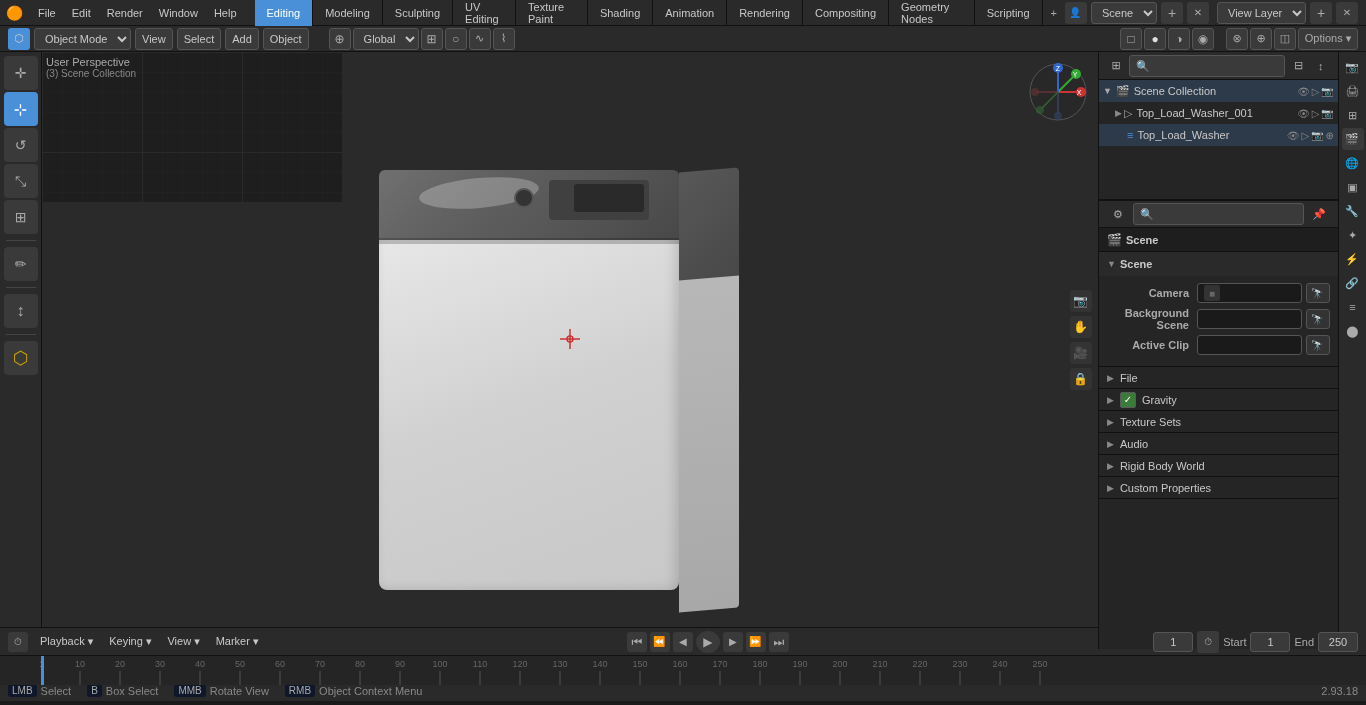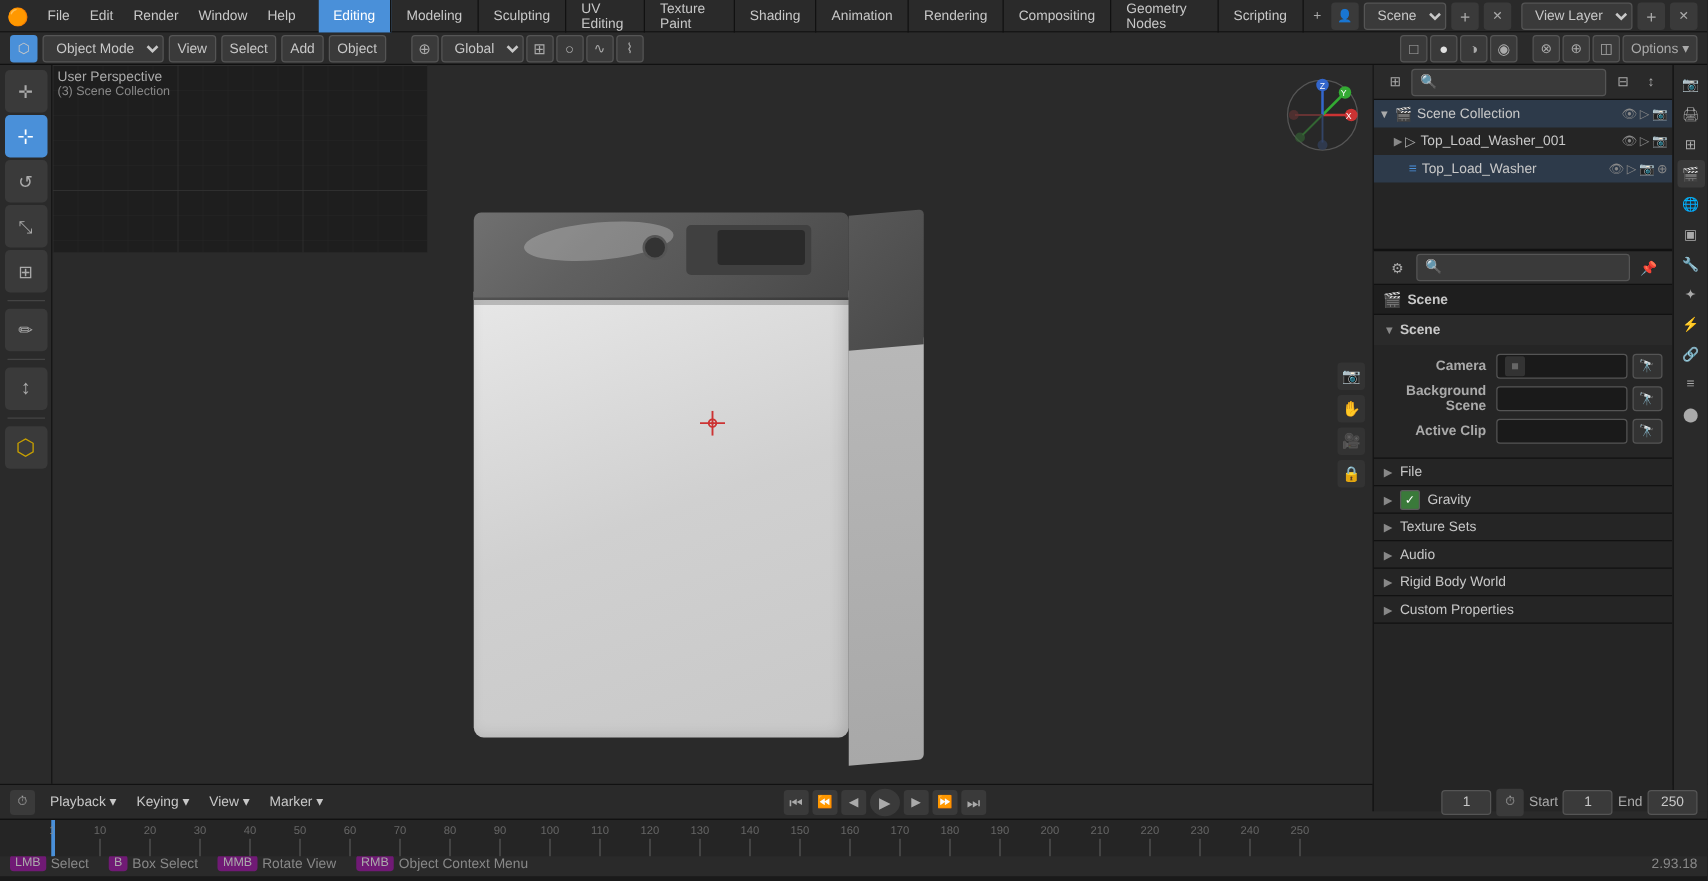--- a/index.html
+++ b/index.html
@@ -224,21 +224,21 @@
       border-top: 1px solid #111;
       display: flex;
       align-items: center;
       padding: 0 8px;
       font-size: 11px;
       color: #888;
       gap: 16px;
     }
     .status-item { display: flex; align-items: center; gap: 4px; }
     .status-key {
-      background: #701a75;
+      background: #0f172a;
       border-radius: 3px;
       padding: 1px 4px;
       color: #aaa;
       font-size: 10px;
     }
 
     
     .right-panel {
       width: 240px;
       background: #252525;

